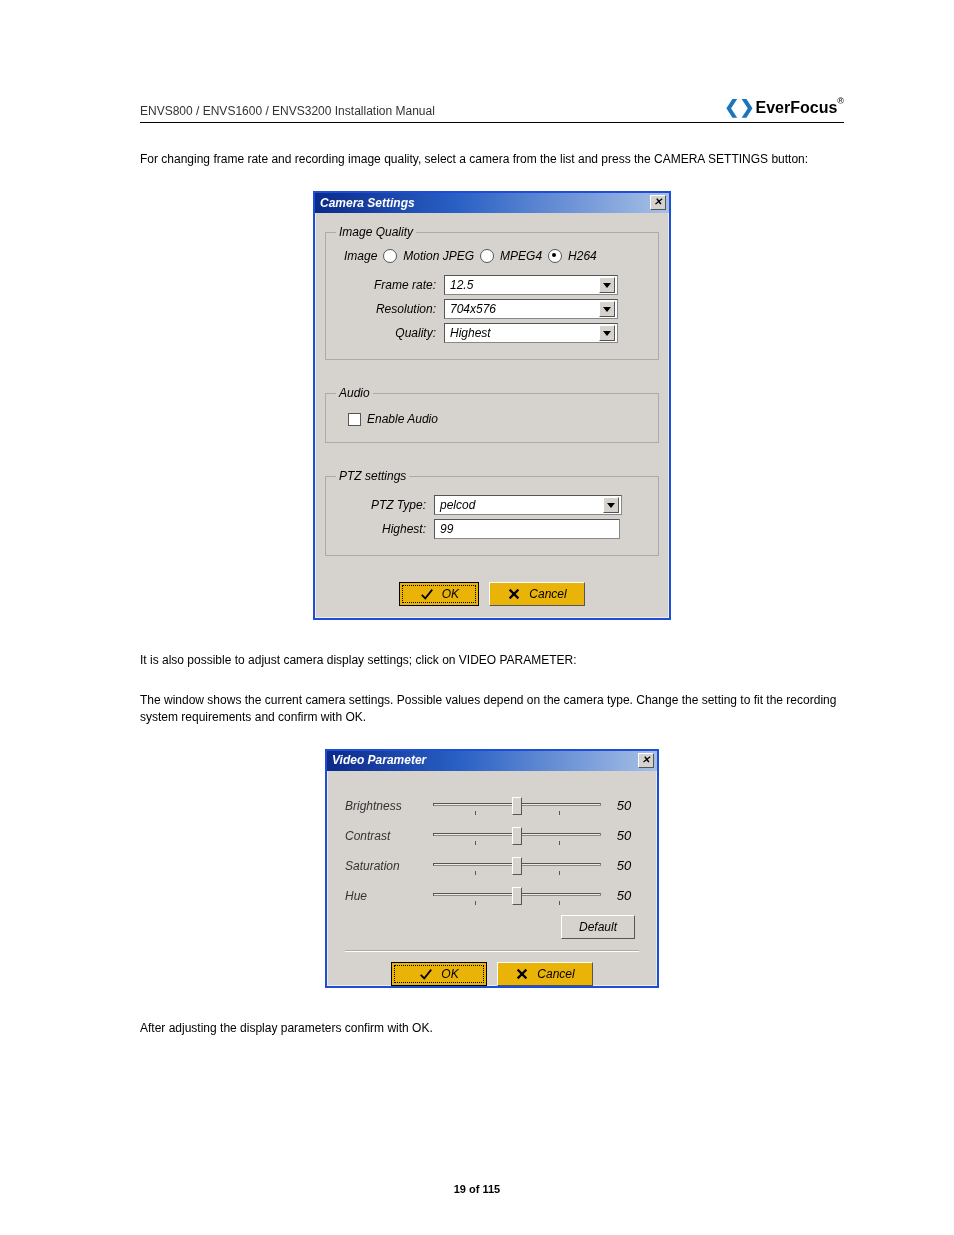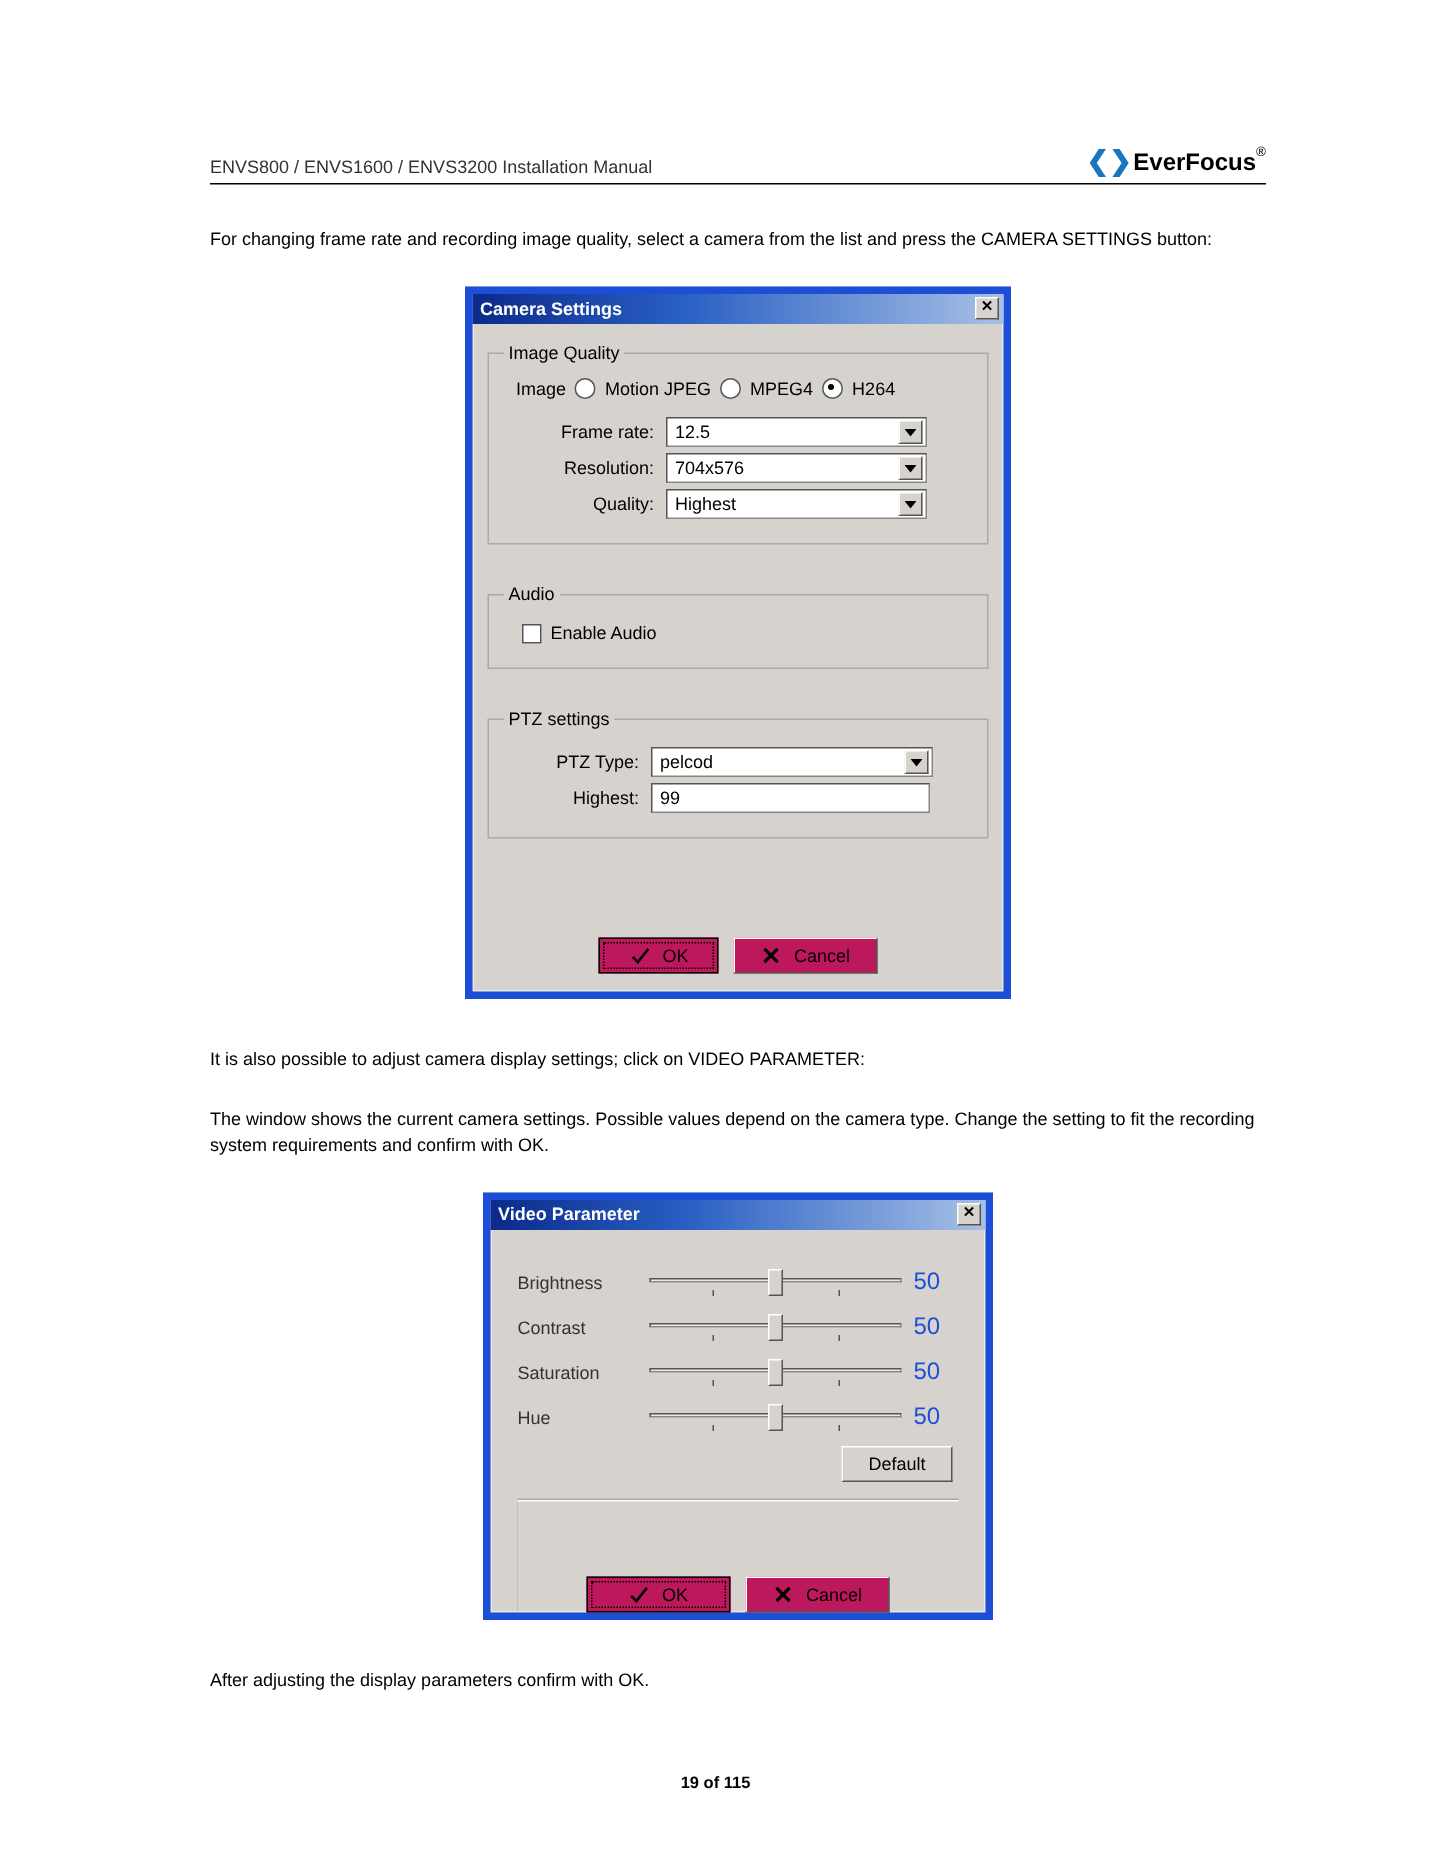--- a/index.html
+++ b/index.html
@@ -39,26 +39,27 @@
     margin: 0 0 28px 0;
   }
   .body-text {
     font-size: 12px;
     line-height: 1.35;
     color: #000;
     margin: 0 0 24px 0;
   }
   .dialog {
     margin: 0 auto 32px auto;
-    border: 5px solid #1d4ed8;
+    border: 2px solid #1d4ed8;
     background: #d6d3ce;
     font-family: Tahoma, Arial, sans-serif;
     font-size: 12px;
     color: #000;
     box-shadow: 0 0 0 1px #eceae4 inset;
+    font-style: italic;
   }
   .dlg1 { width: 354px; }
   .dlg2 { width: 330px; }
   .titlebar {
     background: linear-gradient(to right, #0b2a8a 0%, #2a60c4 40%, #a7c0e6 100%);
     color: #fff;
     font-weight: bold;
     font-size: 12px;
     padding: 2px 3px 3px 5px;
     display: flex;
@@ -127,35 +128,34 @@
   .checkbox {
     width:13px;height:13px;border:1px solid #555;background:#fff;
     display:inline-block;margin-right:6px;flex:0 0 13px;
     box-sizing:border-box;
   }
   .btnrow { display:flex; justify-content:center; gap:10px; margin-top:10px;}
   .btn {
     height:24px; min-width:80px;
     border:1px solid #555;
     border-top-color:#fff;border-left-color:#fff;
-    background:#be185d;
+    background:#eab308;
     display:flex;align-items:center;justify-content:center;
     font-size:12px;gap:8px;padding:0 17px;
     box-sizing:border-box;
-    margin-top:40px;
   }
   .btn.focus {
     outline:1px dotted #000; outline-offset:-4px;
     border:1px solid #000;
   }
   .btn svg{width:14px;height:14px;}
   
   .slider-row{display:flex;align-items:center;margin:8px 0;}
   .slider-lbl{width:80px;font-size:12px;color:#333;}
-  .slider-val{width:30px;text-align:left;font-size:16px;color:#1d4ed8;}
+  .slider-val{width:30px;text-align:center;font-size:13px;color:#000000;}
   .slider{
     flex:1;height:22px;position:relative;margin:0 8px;
   }
   .slider-track{
     position:absolute;left:0;right:0;top:8px;height:3px;
     border:1px solid #888;border-top-color:#555;border-left-color:#555;
     background:#eceae4;box-sizing:border-box;
   }
   .slider-thumb{
     position:absolute;top:2px;left:50%;transform:translateX(-50%);

